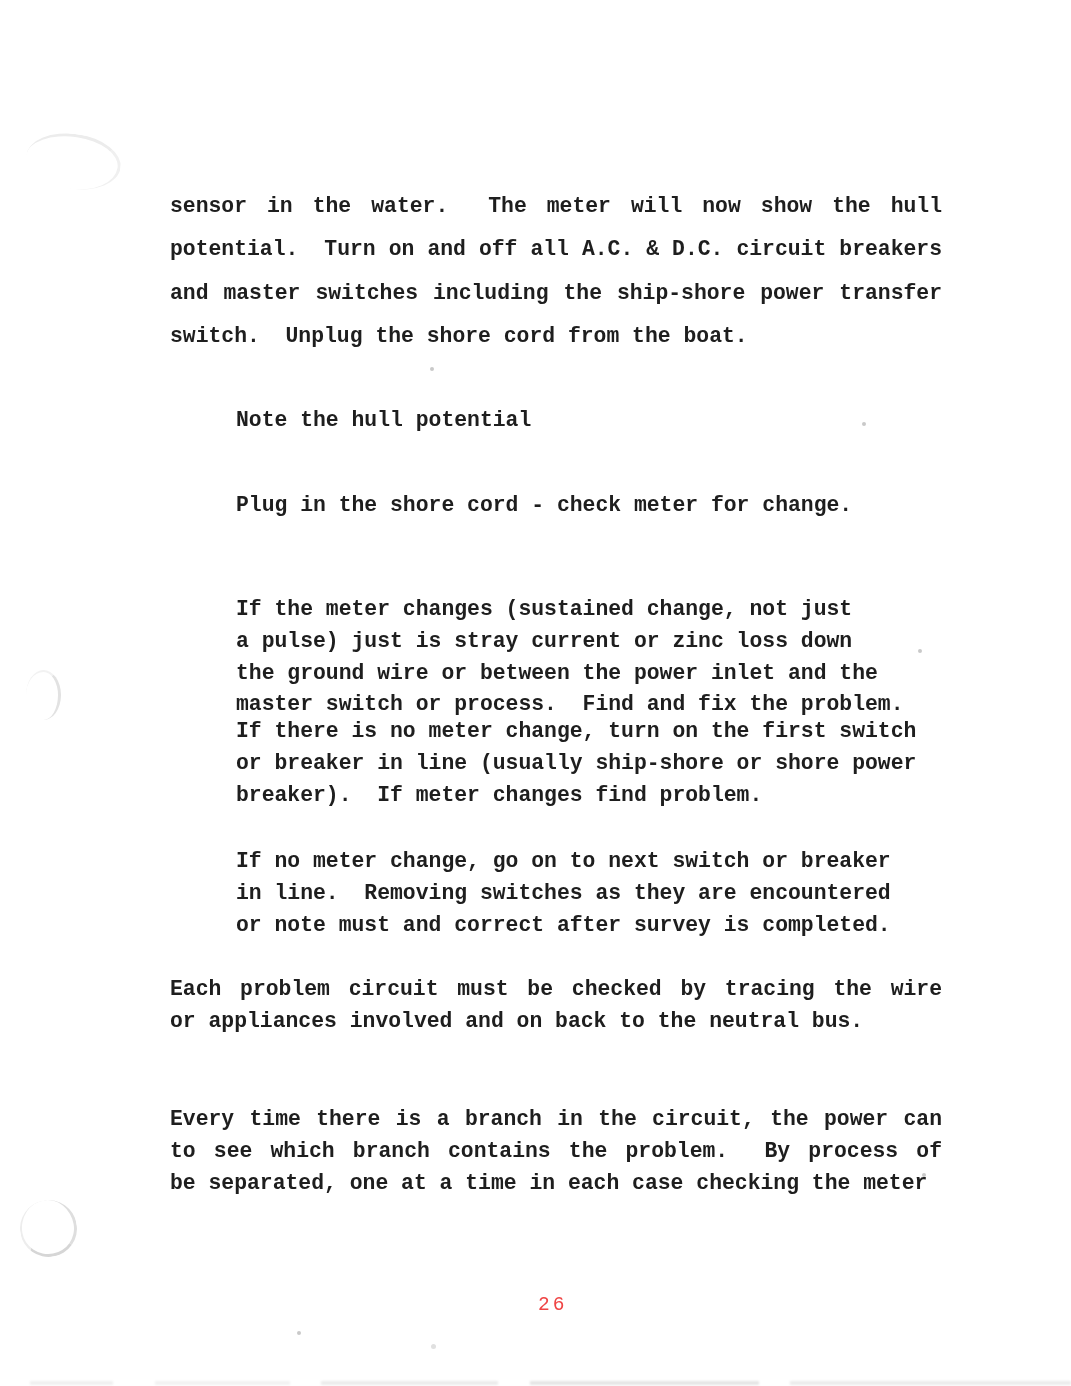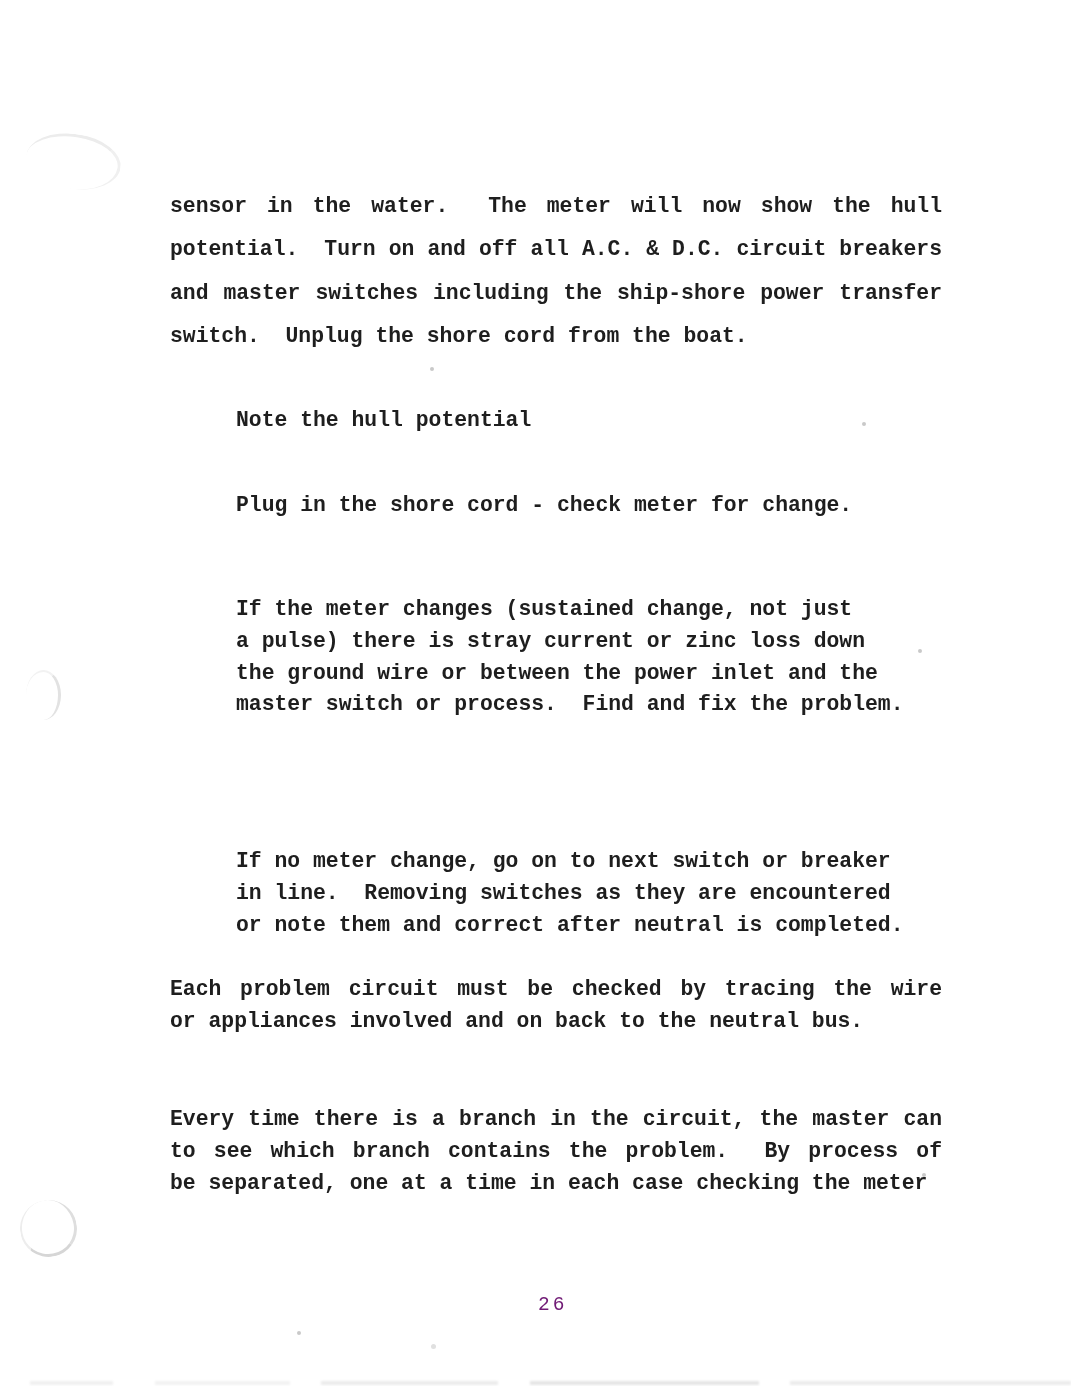--- a/index.html
+++ b/index.html
@@ -26,21 +26,21 @@
   .p2{left:236px;top:404px;line-height:32px;}
   .p3{left:236px;top:489px;line-height:32px;text-align:center;}
   .p4{left:236px;top:558px;line-height:31.8px;margin-top:36px;}
   .p5{left:236px;top:716px;line-height:31.8px;}
   .p6{left:236px;top:846px;line-height:31.8px;}
   .p7{left:170px;top:973px;width:772px;line-height:32.2px;}
   .p8{left:170px;top:1103px;width:772px;line-height:32.2px;}
 
   .pagenum{
     position:absolute;left:538px;top:1294px;
-    font-size:19.5px;font-weight:400;color:#701a75;letter-spacing:3px;
+    font-size:19.5px;font-weight:400;color:#ef4444;letter-spacing:3px;
   }
 
   
   .mark{position:absolute;border-radius:50%;pointer-events:none;}
   .mark-top{
     left:26px;top:134px;width:92px;height:52px;
     border-top:3px solid #ececec;border-right:3px solid #f0f0f0;
     transform:rotate(8deg);
   }
   .mark-mid{
@@ -84,39 +84,44 @@
       <div class="line">and master switches including the ship-shore power transfer</div>
       <div class="line">switch.&nbsp; Unplug the shore cord from the boat.</div>
     </div>
 
   <div class="para p3">
       <div class="line">Plug in the shore cord - check meter for change.</div>
     </div>
 
   <div class="para p4">
       <div class="line">If the meter changes (sustained change, not just</div>
-      <div class="line">a pulse) there is stray current or zinc loss down</div>
+      <div class="line">a pulse) just is stray current or zinc loss down</div>
       <div class="line">the ground wire or between the power inlet and the</div>
       <div class="line">master switch or process.  Find and fix the problem.</div>
     </div>
 
+  <div class="para p5">
+      <div class="line">If there is no meter change, turn on the first switch</div>
+      <div class="line">or breaker in line (usually ship-shore or shore power</div>
+      <div class="line">breaker).  If meter changes find problem.</div>
+    </div>
 
   <div class="para p6">
       <div class="line">If no meter change, go on to next switch or breaker</div>
       <div class="line">in line.  Removing switches as they are encountered</div>
-      <div class="line">or note them and correct after neutral is completed.</div>
+      <div class="line">or note must and correct after survey is completed.</div>
     </div>
 
   <div class="para justify p7">
       <div class="line">Each problem circuit must be checked by tracing the wire</div>
       <div class="line">or appliances involved and on back to the neutral bus.</div>
     </div>
 
   <div class="para justify p8">
-      <div class="line">Every time there is a branch in the circuit, the master can</div>
+      <div class="line">Every time there is a branch in the circuit, the power can</div>
       <div class="line">to see which branch contains the problem.&nbsp; By process of</div>
       <div class="line">be separated, one at a time in each case checking the meter</div>
     </div>
 
   <div class="pagenum">26</div>
 
   <div class="mark mark-top"></div>
   <div class="mark mark-mid"></div>
   <div class="mark mark-bottom"></div>
 

